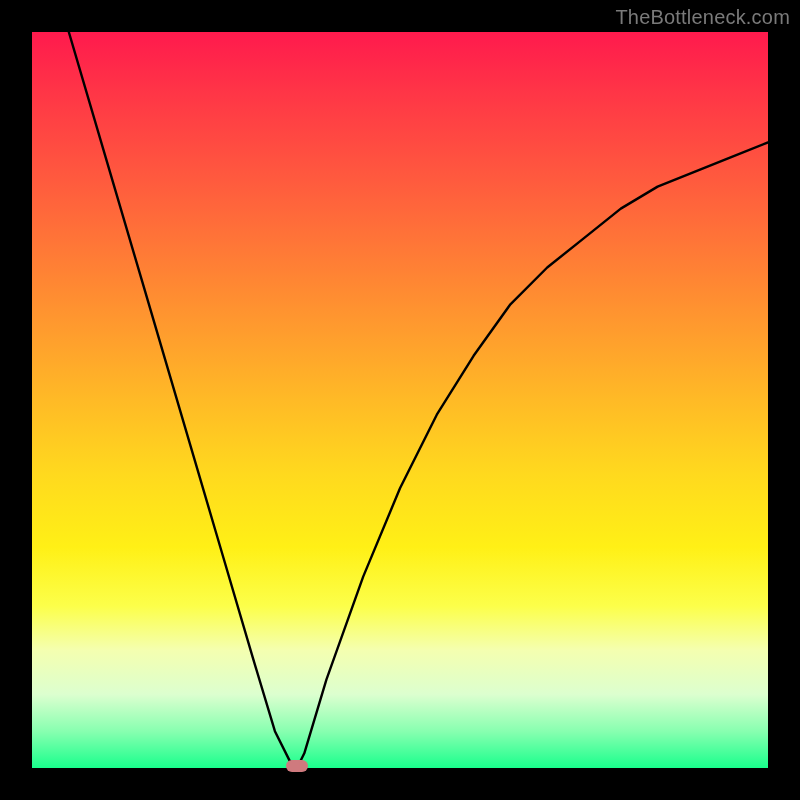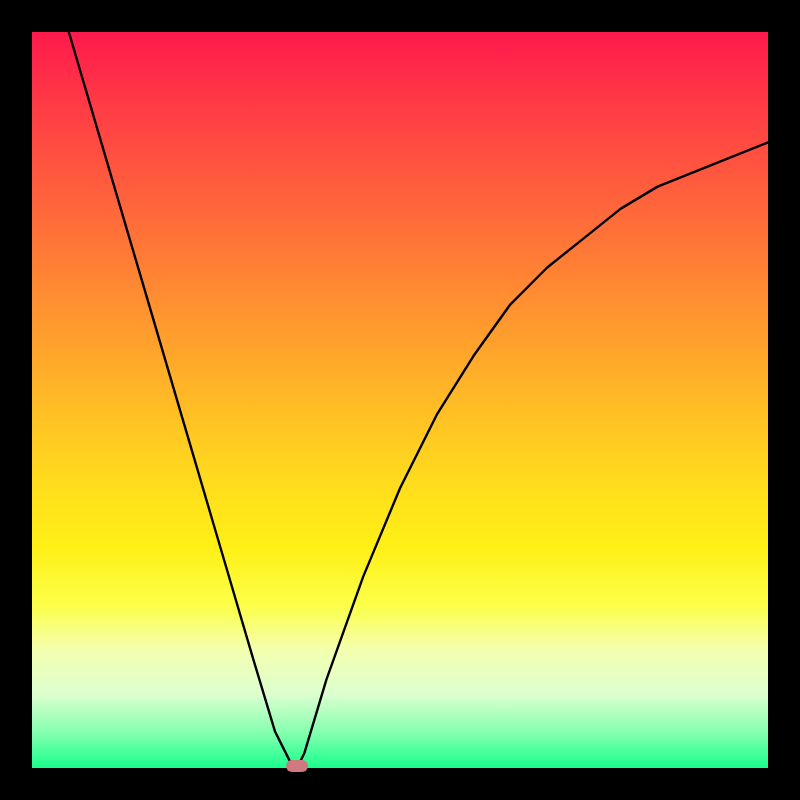--- a/index.html
+++ b/index.html
@@ -65,20 +65,21 @@
     background: #cf7a7e;
     border-radius: 6px;
     transform: translate(-50%, -50%);
   }
 </style>
 </head>
 <body>
 
 <div class="frame">
 
+  <div class="watermark">TheBottleneck.com</div>
 
   <div class="plot-area">
 
     <svg class="curve" width="736" height="736" viewBox="0 0 736 736">
       <polyline id="curve-poly" fill="none" stroke="#000" stroke-width="2.4" stroke-linecap="round" stroke-linejoin="round" points="36.8,0.0 73.6,125.1 110.4,250.2 147.2,375.4 184.0,500.5 220.8,625.6 242.9,699.2 257.6,728.6 265.0,736.0 272.3,721.3 294.4,647.7 331.2,544.6 368.0,456.3 404.8,382.7 441.6,323.8 478.4,272.3 515.2,235.5 552.0,206.1 588.8,176.6 625.6,154.6 662.4,139.8 699.2,125.1 736.0,110.4"></polyline>
     </svg>
 
     <div class="marker" id="min-marker" style="left: 264.96px; top: 734px;"></div>
 
   </div>

